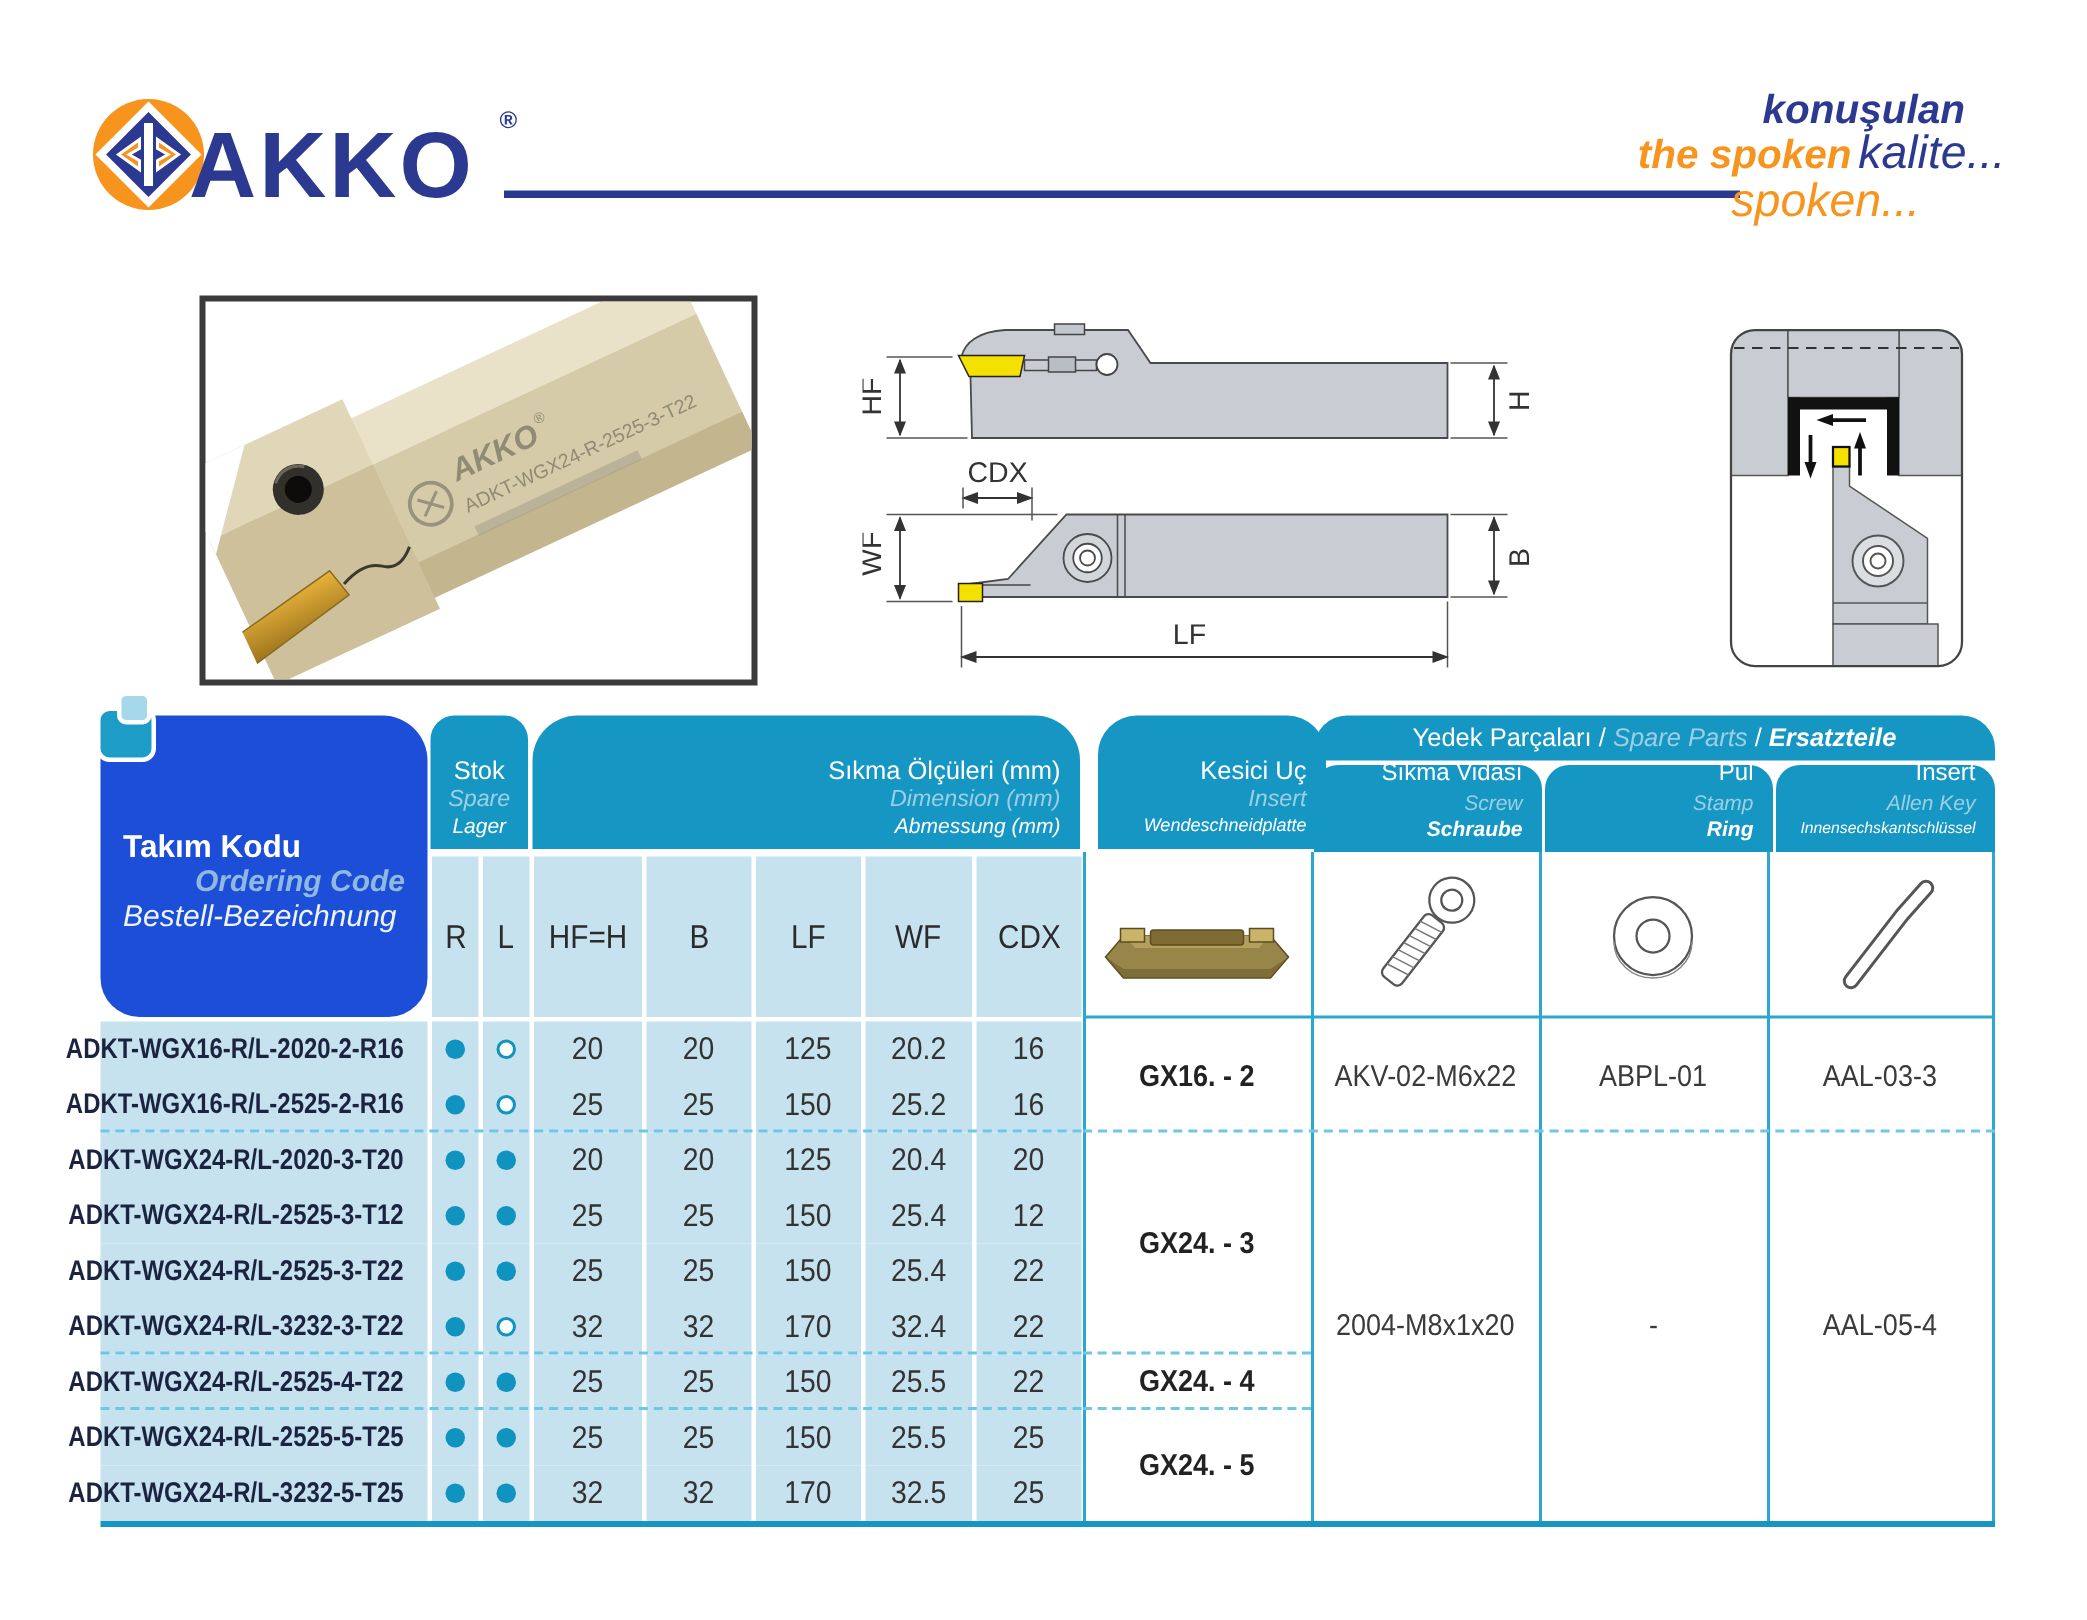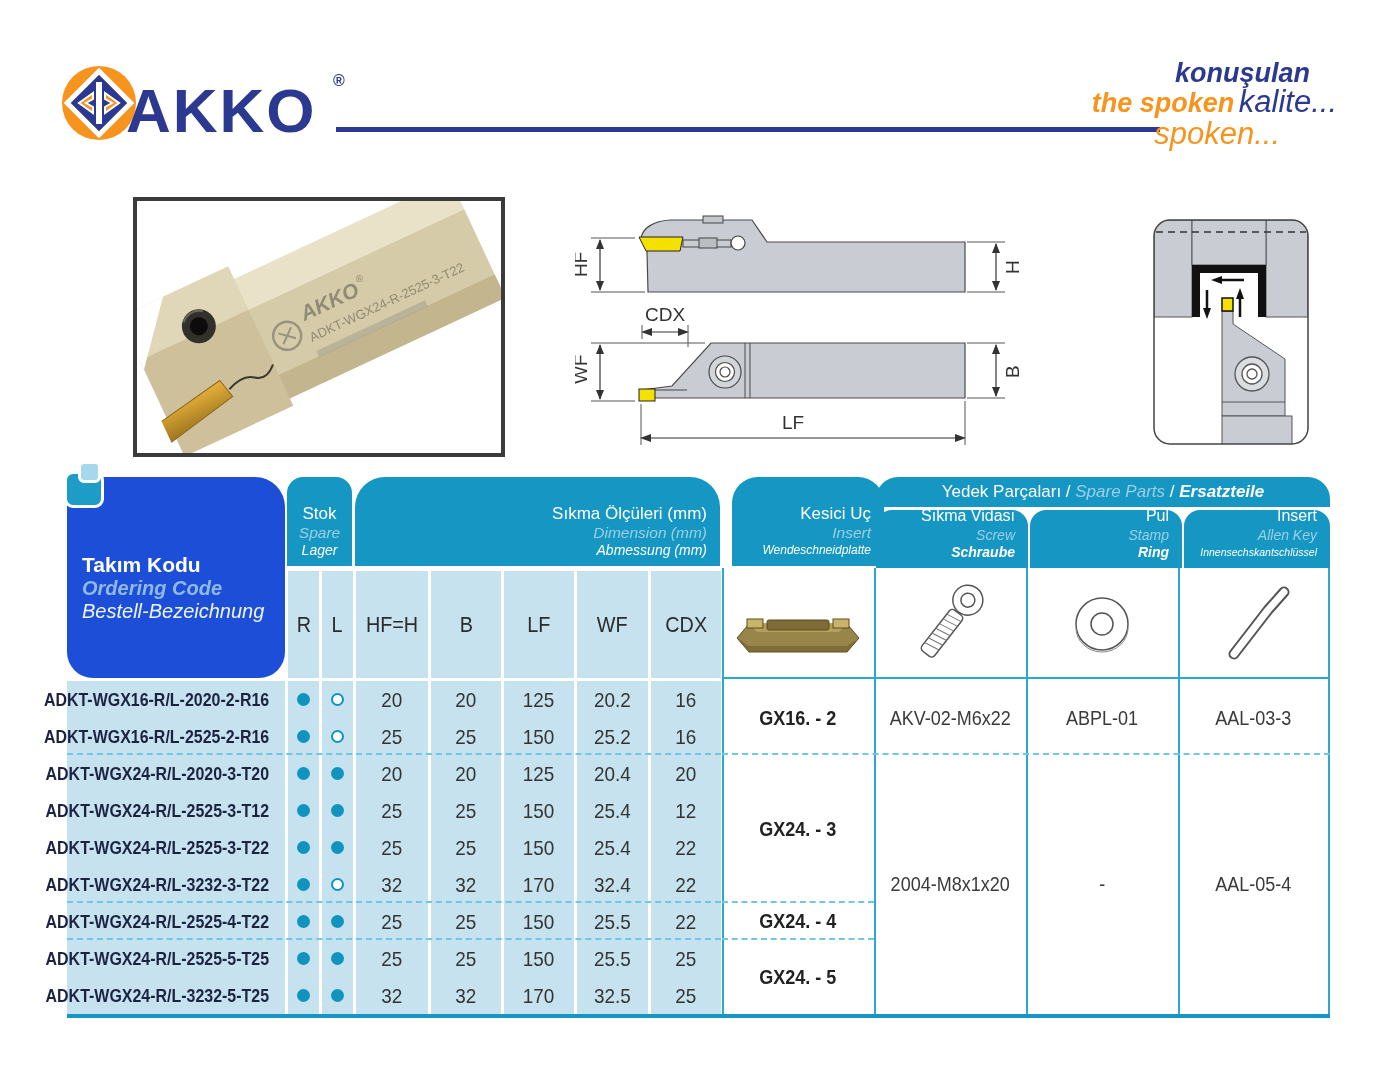--- a/index.html
+++ b/index.html
@@ -30,21 +30,21 @@
   .tab .t3{font-size:14px;line-height:17px;font-style:italic;color:#fff;}
   .tab .t3.bold{font-weight:bold;}
   .tab.right .t1,.tab.right .t2,.tab.right .t3{text-align:right;padding-right:13px;}
   .tab.center .t1,.tab.center .t2,.tab.center .t3{text-align:center;}
   .spareband{background:#1697C3;color:#fff;border-radius:22px 22px 0 0;display:flex;
              align-items:center;justify-content:center;font-size:17px;white-space:pre;}
   .spareband .lt{font-style:italic;color:#9CCFE4;}
   .spareband .de{font-style:italic;font-weight:bold;}
   .darkbox{background:#1d4ed8;border-radius:30px 30px 26px 26px;color:#fff;padding:76px 0 0 15px;}
   .darkbox .l1{font-size:21px;font-weight:bold;line-height:24px;}
-  .darkbox .l2{font-size:20px;font-weight:bold;font-style:italic;color:#8FB9E0;line-height:23px;}
+  .darkbox .l2{font-size:20px;font-weight:bold;font-style:italic;color:#8FB9E0;line-height:23px;margin-left:48px;}
   .darkbox .l3{font-size:20px;font-style:italic;color:#EDF4FA;line-height:23px;}
   .deco-teal{background:#1E9CC8;border:3px solid #fff;border-radius:9px;}
   .deco-light{background:#A5D8EA;border:3px solid #fff;border-radius:6px;}
 
   .subhead{background:#C6E2EF;display:flex;align-items:center;justify-content:center;
            font-size:22px;color:#2b2b2b;}
   .sx{display:inline-block;transform:scaleX(.9);transform-origin:center;}
 
   
   .drow{display:grid;grid-template-columns:218px 31px 31px 72px 70px 70px 71px 70px;

